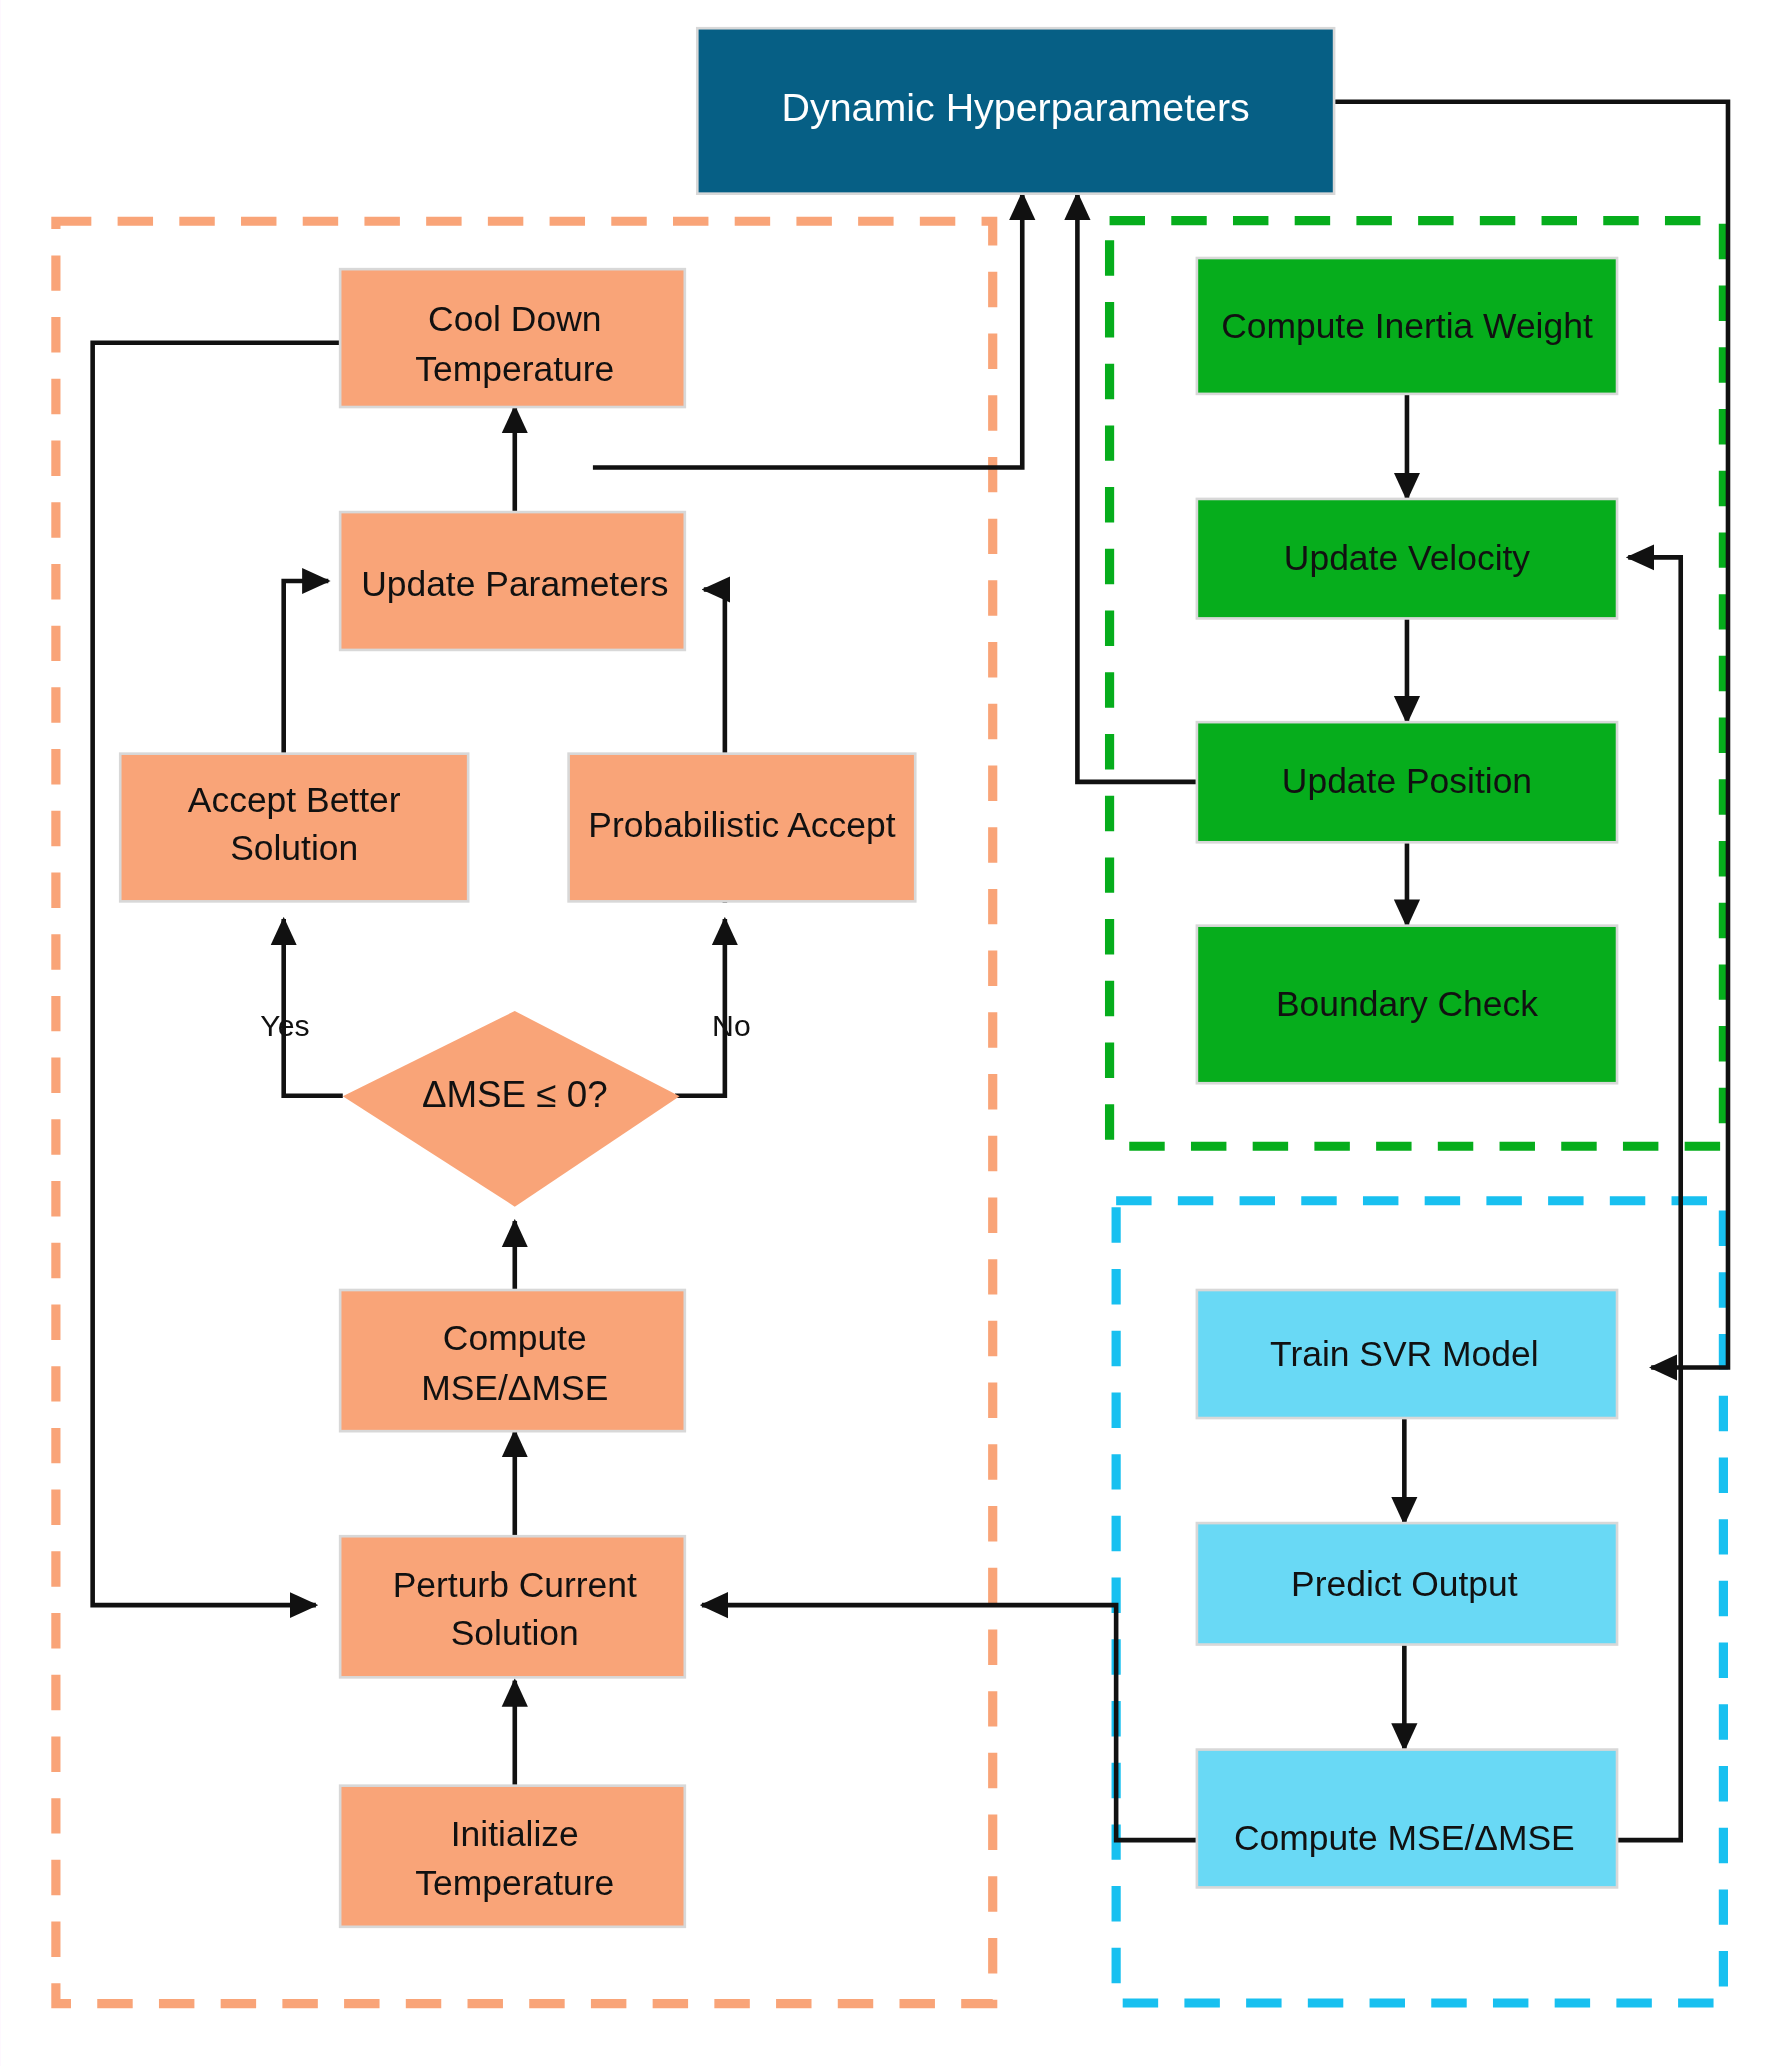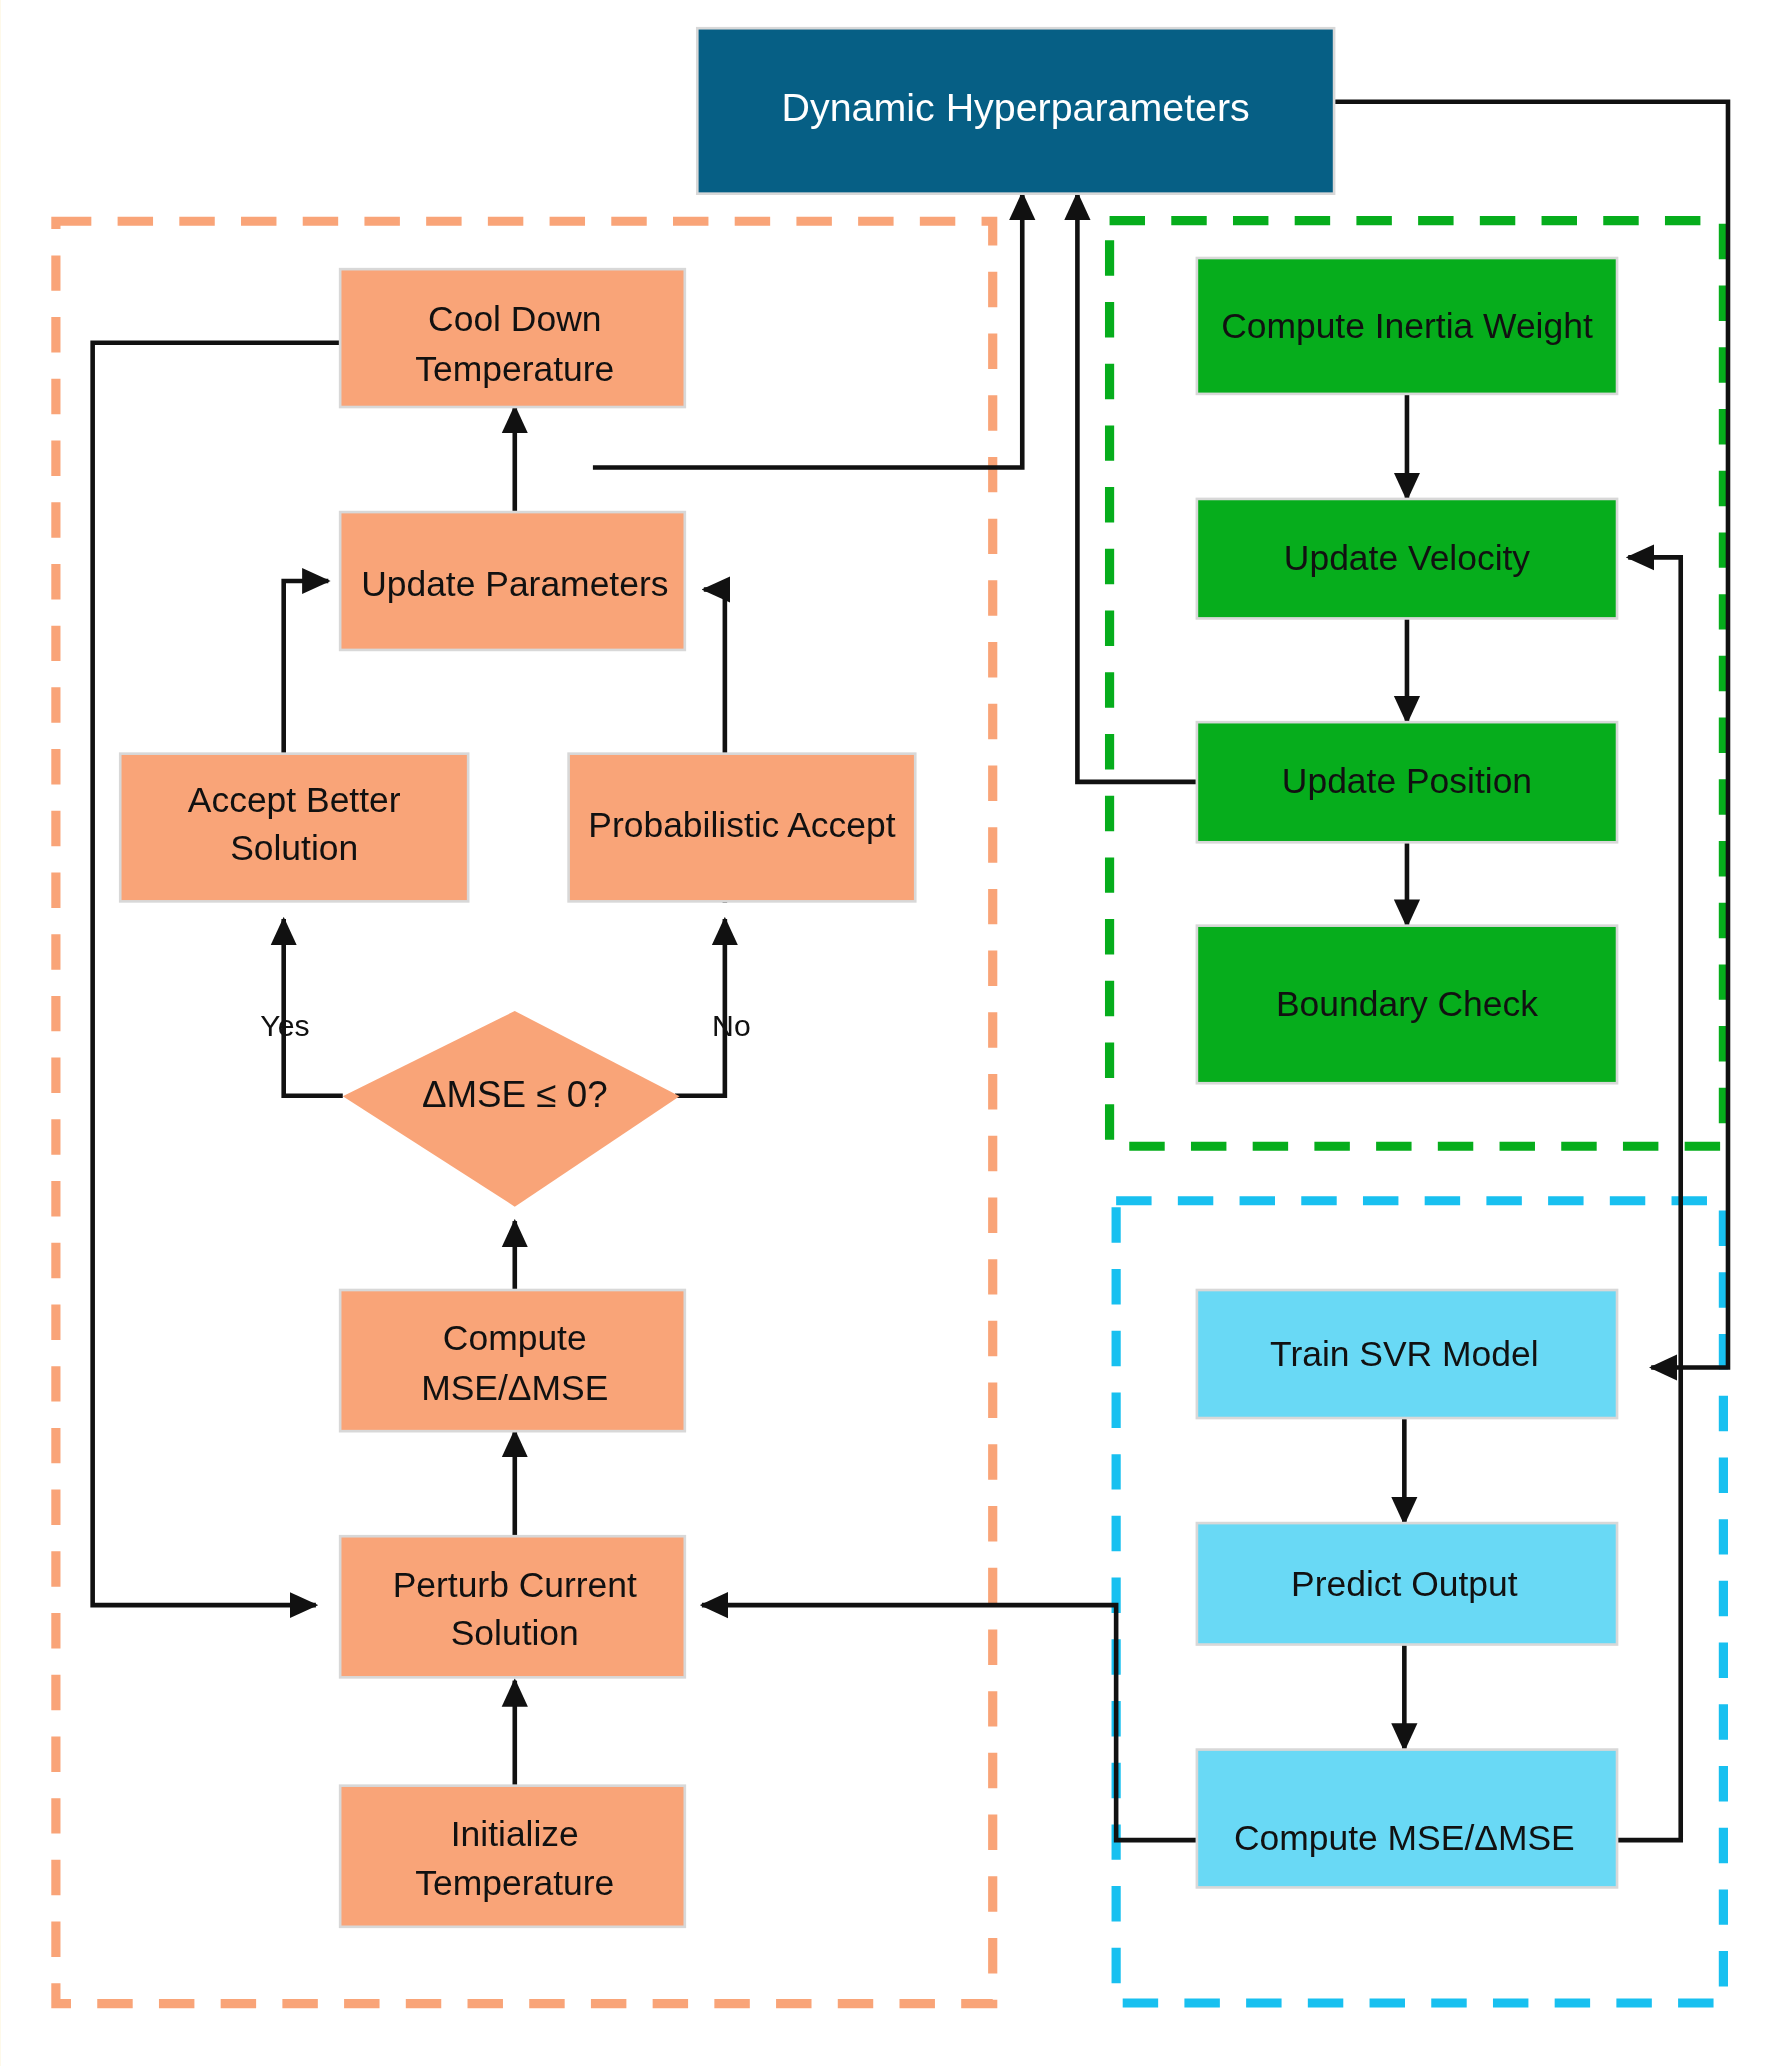--- a/index.html
+++ b/index.html
@@ -1,17 +1,17 @@
 <!DOCTYPE html>
 <html style="font-size:10.5px"><head>
 <meta charset="utf-8">
 <style>
   html,body{margin:0;padding:0;background:#ffffff;}
   body{font-family:"Liberation Sans", sans-serif;}
-  #stage{position:relative;width:1776px;height:2066px;background:#eab308;overflow:hidden;text-align:center;}
+  #stage{position:relative;width:1776px;height:2066px;background:#f0abfc;overflow:hidden;text-align:center;}
   svg{position:absolute;left:0;top:0;width:1776px;height:2066px;}
   .node-label{
     font-family:"Liberation Sans", sans-serif;
     font-weight:400;
     text-anchor:middle;
     dominant-baseline:middle;
   }
   .edge-label{
     font-family:"Liberation Sans", sans-serif;
     font-size:46px;

